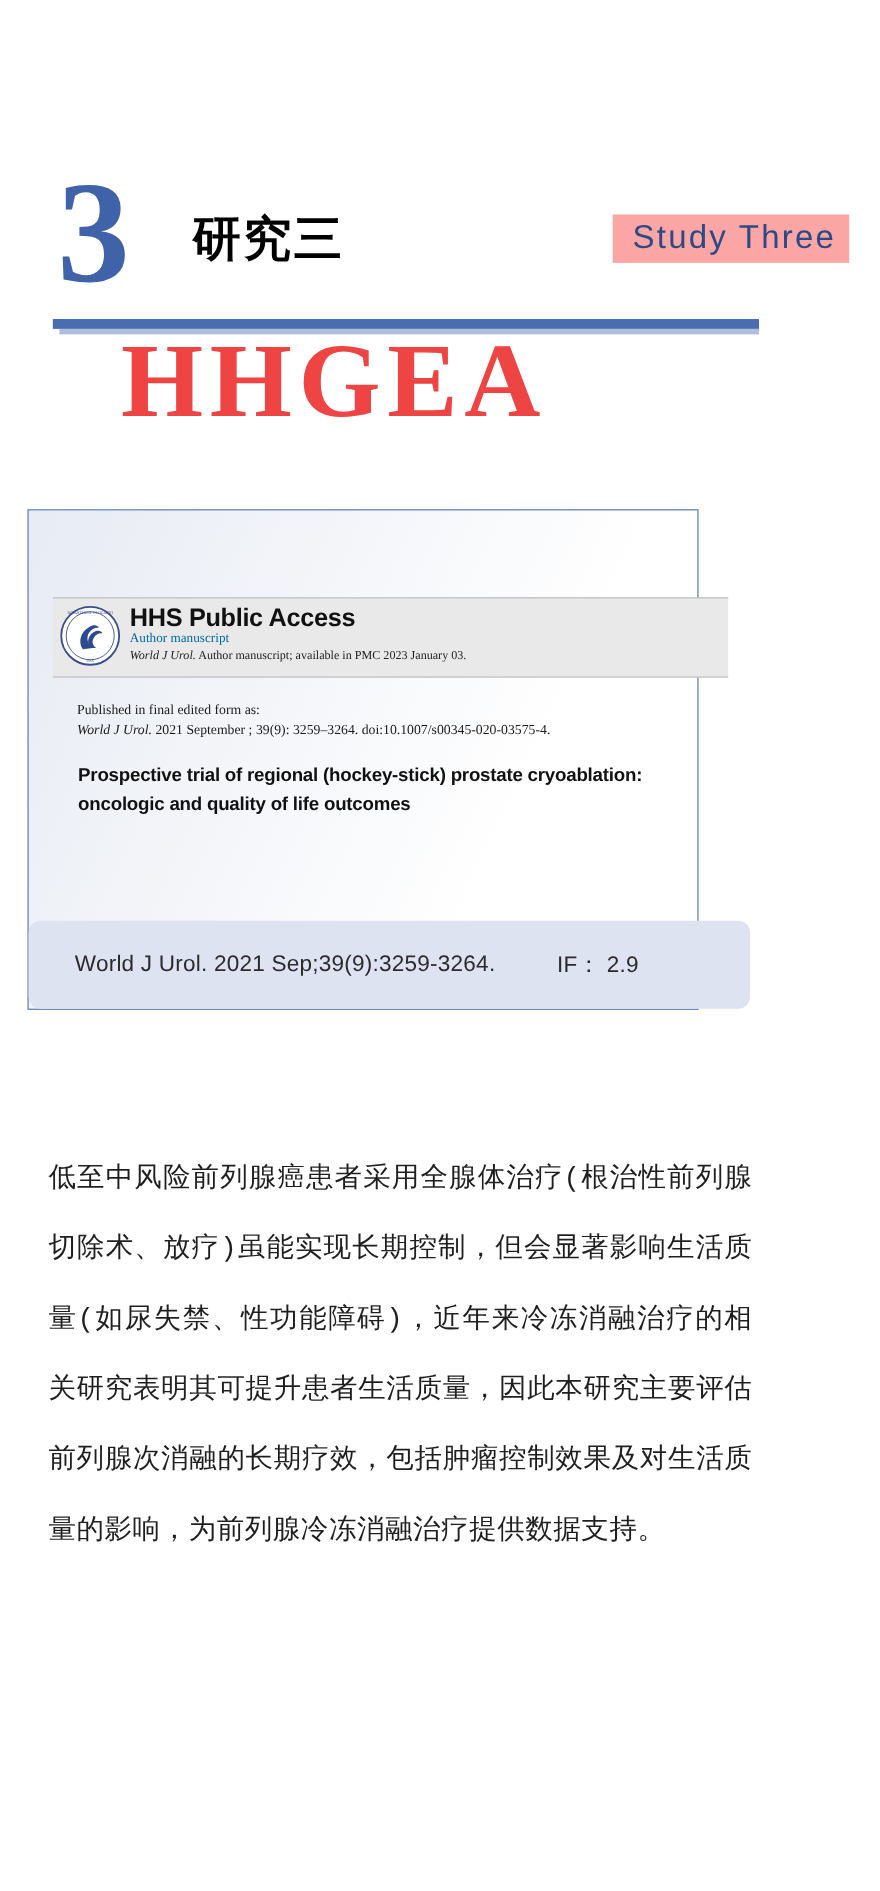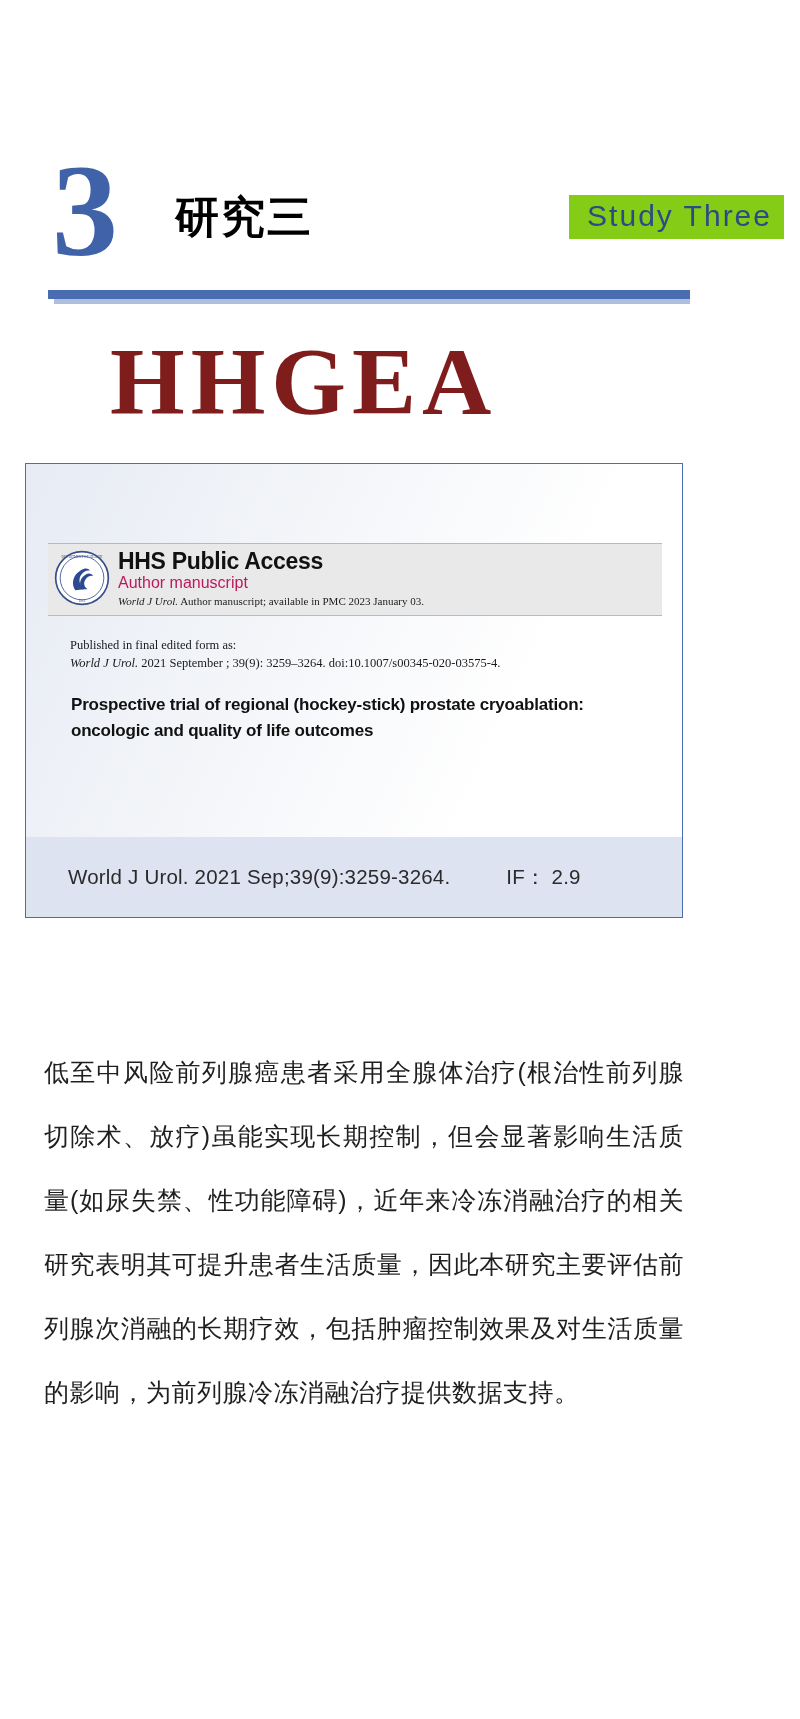--- a/index.html
+++ b/index.html
@@ -25,24 +25,23 @@
     height: 190px;
   }
   .ghost-text {
     position: absolute;
     left: 110px;
     top: 150px;
     font-family: "Liberation Serif", serif;
     font-size: 96px;
     font-weight: 700;
     letter-spacing: 6px;
-    color: #7f1d1d;
+    color: #ef4444;
     user-select: none;
     white-space: nowrap;
-    margin-top: 36px;
   }
   .big-number {
     position: absolute;
     left: 52px;
     top: 5px;
     font-family: "Liberation Serif", serif;
     font-size: 132px;
     font-weight: 700;
     color: #3f62a8;
     line-height: 1;
@@ -52,23 +51,23 @@
     position: absolute;
     left: 175px;
     top: 48px;
     font-size: 44px;
     font-weight: 700;
     color: #000000;
     letter-spacing: 2px;
   }
   .en-title-wrap {
     position: absolute;
-    right: 16px;
+    right: 28px;
     top: 55px;
-    background: #84cc16;
+    background: #fca5a5;
     padding: 4px 12px 6px 18px;
   }
   .en-title {
     font-size: 30px;
     color: #2c4a86;
     letter-spacing: 2px;
     font-weight: 400;
   }
   .rule {
     position: absolute;
@@ -85,21 +84,21 @@
     width: 636px;
     height: 5px;
     background: #aebfdd;
   }
 
   
   .paper-card {
     position: absolute;
     left: 25px;
     top: 463px;
-    width: 658px;
+    width: 610px;
     height: 455px;
     border: 1px solid #4a6cb0;
     background: linear-gradient(115deg, #e7ebf4 0%, #f3f5f9 35%, #ffffff 70%, #ffffff 100%);
     box-sizing: border-box;
   }
   .hhs-block {
     position: absolute;
     left: 22px;
     top: 79px;
     width: 614px;
@@ -122,23 +121,23 @@
   }
   .hhs-title {
     font-family: "Liberation Sans", sans-serif;
     font-size: 23px;
     font-weight: 700;
     color: #111;
     line-height: 1.05;
     letter-spacing: -0.3px;
   }
   .hhs-sub {
-    font-family: Liberation Sans, sans-serif;
-    font-size: 16px;
-    color: #be185d;
+    font-family: Liberation Serif, serif;
+    font-size: 12px;
+    color: #0369a1;
     line-height: 1.15;
     margin-top: 1px;
   }
   .hhs-cite {
     font-family: "Liberation Serif", serif;
     font-size: 11px;
     color: #222;
     margin-top: 2px;
   }
   .hhs-cite em { font-style: italic; }
@@ -169,20 +168,21 @@
 
   .journal-bar {
     position: absolute;
     left: 0;
     bottom: 0;
     width: 656px;
     height: 80px;
     background: #dde3f0;
     display: flex;
     align-items: center;
+    border-radius: 11px;
   }
   .journal-ref {
     margin-left: 42px;
     font-size: 20.5px;
     color: #2b2b2b;
     letter-spacing: 0.2px;
   }
   .journal-if {
     margin-left: 56px;
     font-size: 20.5px;
@@ -196,20 +196,21 @@
     position: absolute;
     left: 44px;
     top: 1040px;
     width: 640px;
     font-size: 25px;
     line-height: 64px;
     color: #1f1f1f;
     text-align: justify;
     text-justify: inter-character;
     letter-spacing: 0.5px;
+    font-family: Liberation Mono, monospace;
   }
 </style>
 </head>
 <body>
 
 <div class="header">
   <div class="ghost-text">HHGEA</div>
   <div class="big-number">3</div>
   <div class="cn-title">研究三</div>
   <div class="en-title-wrap">

